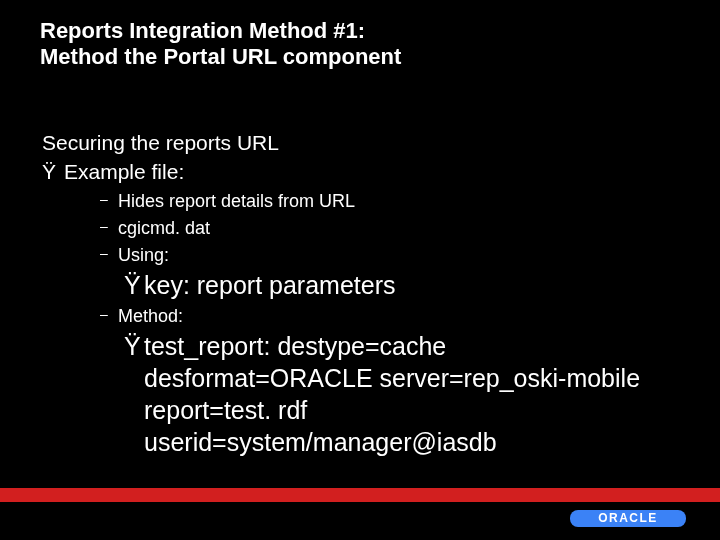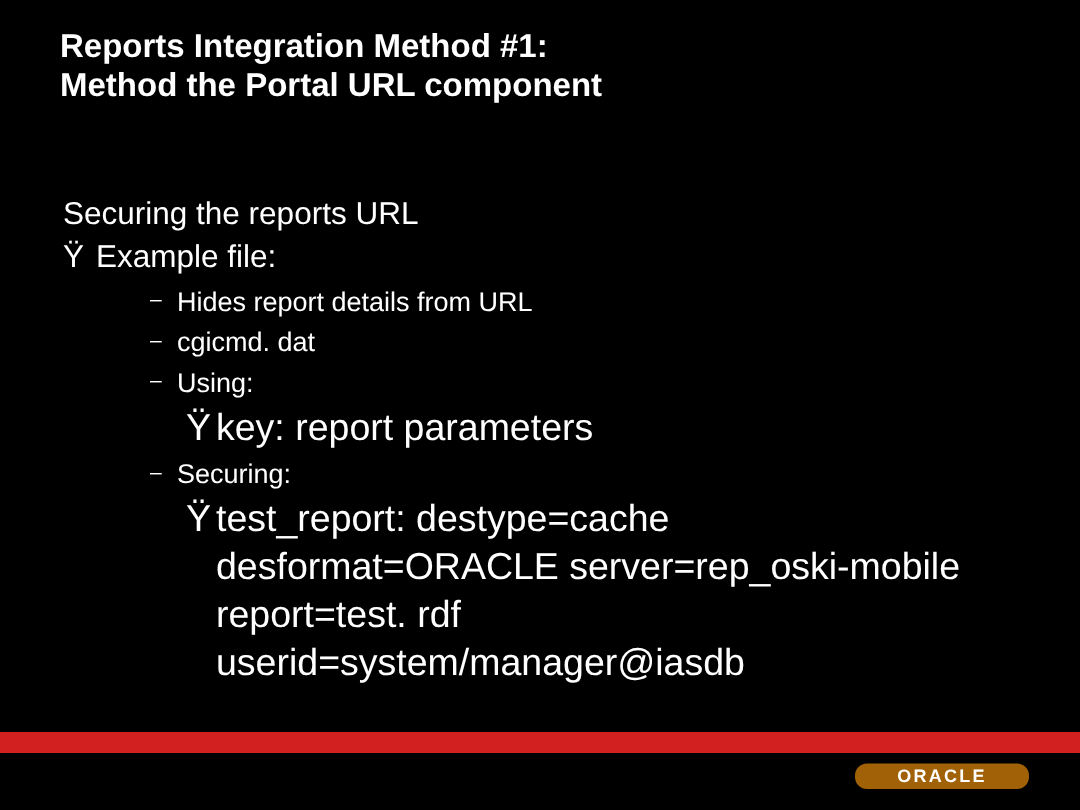--- a/index.html
+++ b/index.html
@@ -99,21 +99,21 @@
     position: absolute;
     right: 30px;
     bottom: 8px;
     width: 120px;
     height: 24px;
   }
   .logo-mark {
     display: inline-block;
     width: 116px;
     height: 17px;
-    background: #a16207;
+    background: #3b82f6;
     border-radius: 8px;
     color: #fff;
     font-family: Arial, Helvetica, sans-serif;
     font-weight: bold;
     font-size: 12px;
     letter-spacing: 1.5px;
     text-align: center;
     line-height: 17px;
   }
 </style>
@@ -150,21 +150,21 @@
 
       <div class="l2">
         <span class="l2-bullet">–</span><span class="l2-text">Using:</span>
       </div>
 
       <div class="l3">
         <span class="l3-bullet">Ÿ</span><span class="l3-text">key: report parameters</span>
       </div>
 
       <div class="l2">
-        <span class="l2-bullet">–</span><span class="l2-text">Securing:</span>
+        <span class="l2-bullet">–</span><span class="l2-text">Method:</span>
       </div>
 
       <div class="l3">
         <span class="l3-bullet">Ÿ</span><span class="l3-text">test_report: destype=cache desformat=ORACLE server=rep_oski-mobile report=test. rdf userid=system/manager@iasdb</span>
       </div>
 
     </div>
 
   </div>
 

